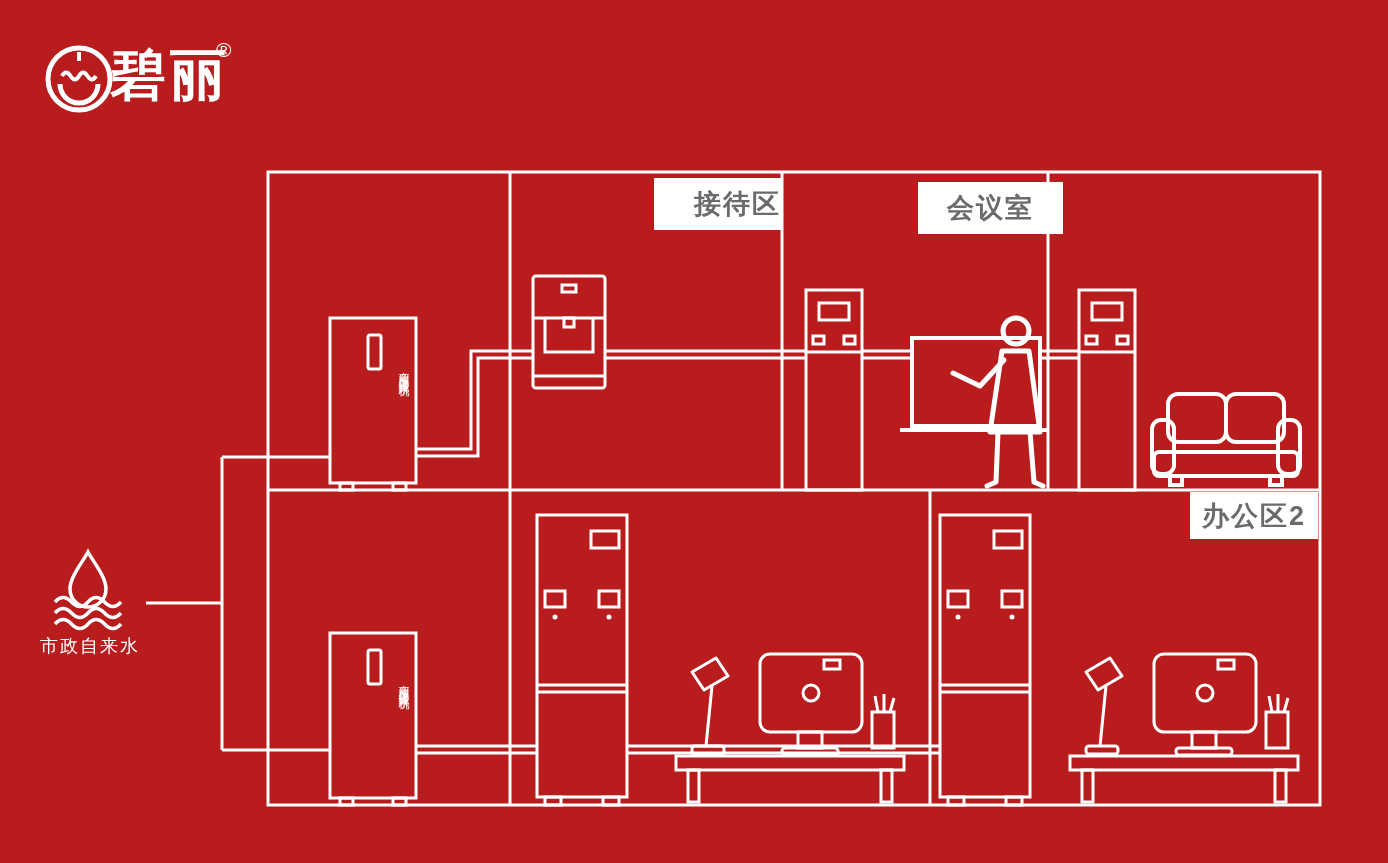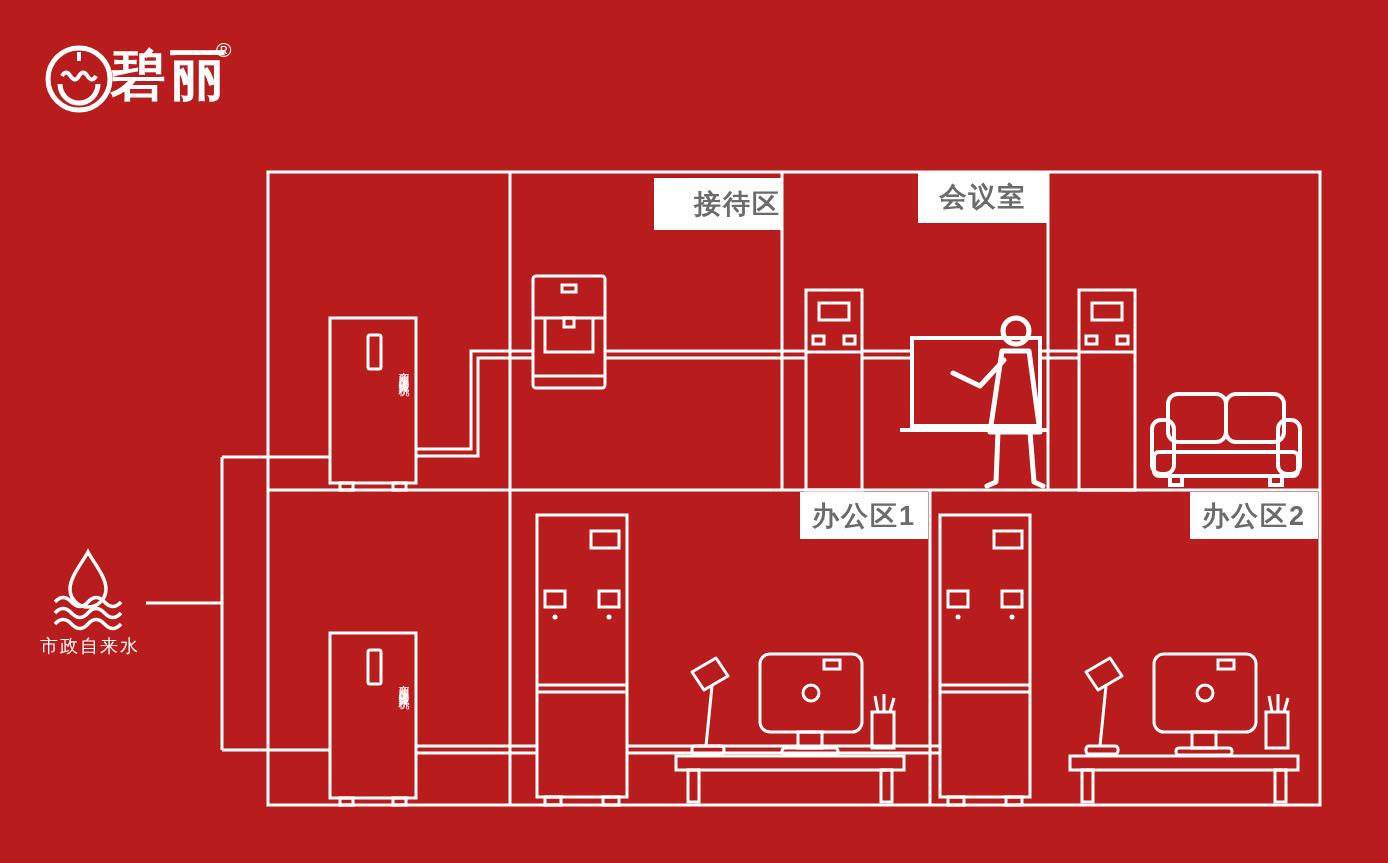--- a/index.html
+++ b/index.html
@@ -206,20 +206,19 @@
 
     </g>
   </svg>
 
   <div class="brand-text">碧丽</div>
   <div class="brand-reg">®</div>
 
   <div class="source-label">市政自来水</div>
 
   <div class="room-label" style="left:654px; top:178px; width:128px; height:52px;padding-left:39px;">接待区</div>
-  <div class="room-label" style="left:918px; top:171px; width:130px; height:52px;">会议室</div>
-  <div class="room-label" style="left:800px; top:492px; width:128px; height:47px;">办公区1</div>
+  <div class="room-label" style="left:918px; top:182px; width:145px; height:52px;">会议室</div>
   <div class="room-label" style="left:1190px; top:492px; width:128px; height:47px;">办公区2</div>
 
   <div class="purifier-label" style="left:393px; top:363px; height:112px;">商用反渗透纯水机</div>
   <div class="purifier-label" style="left:393px; top:676px; height:112px;">商用反渗透纯水机</div>
 
 </div>
 
 </body></html>

